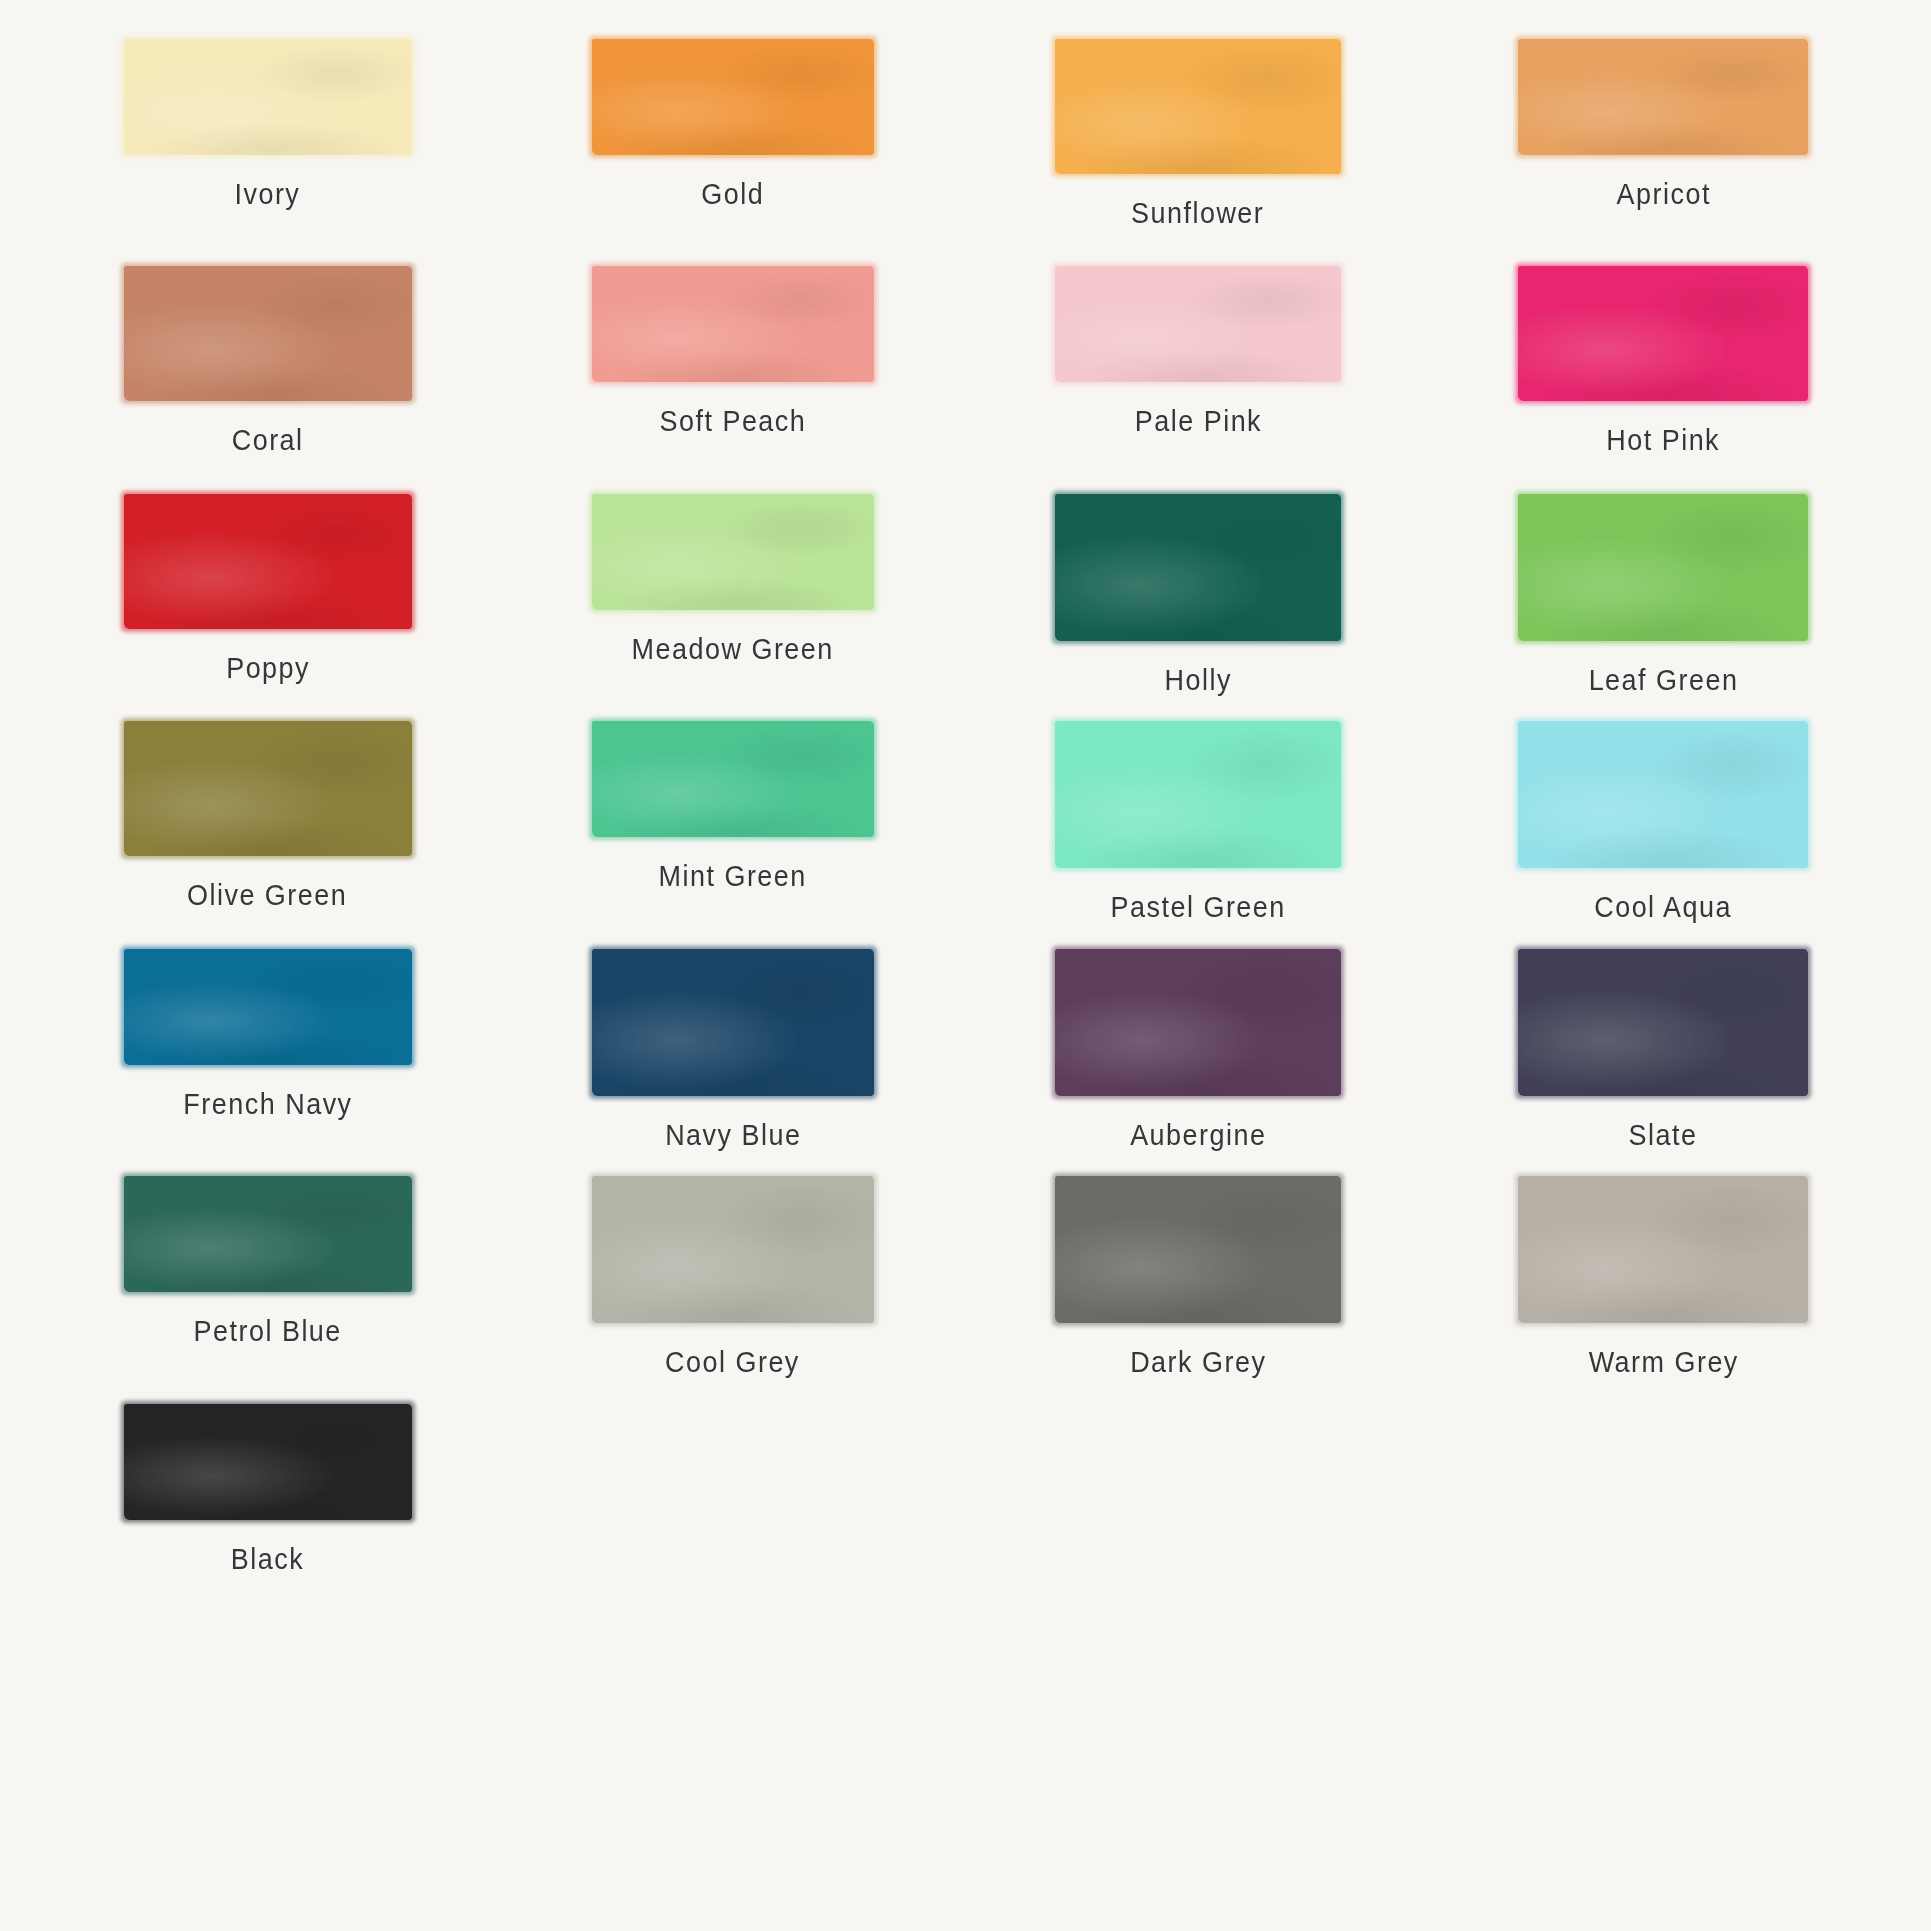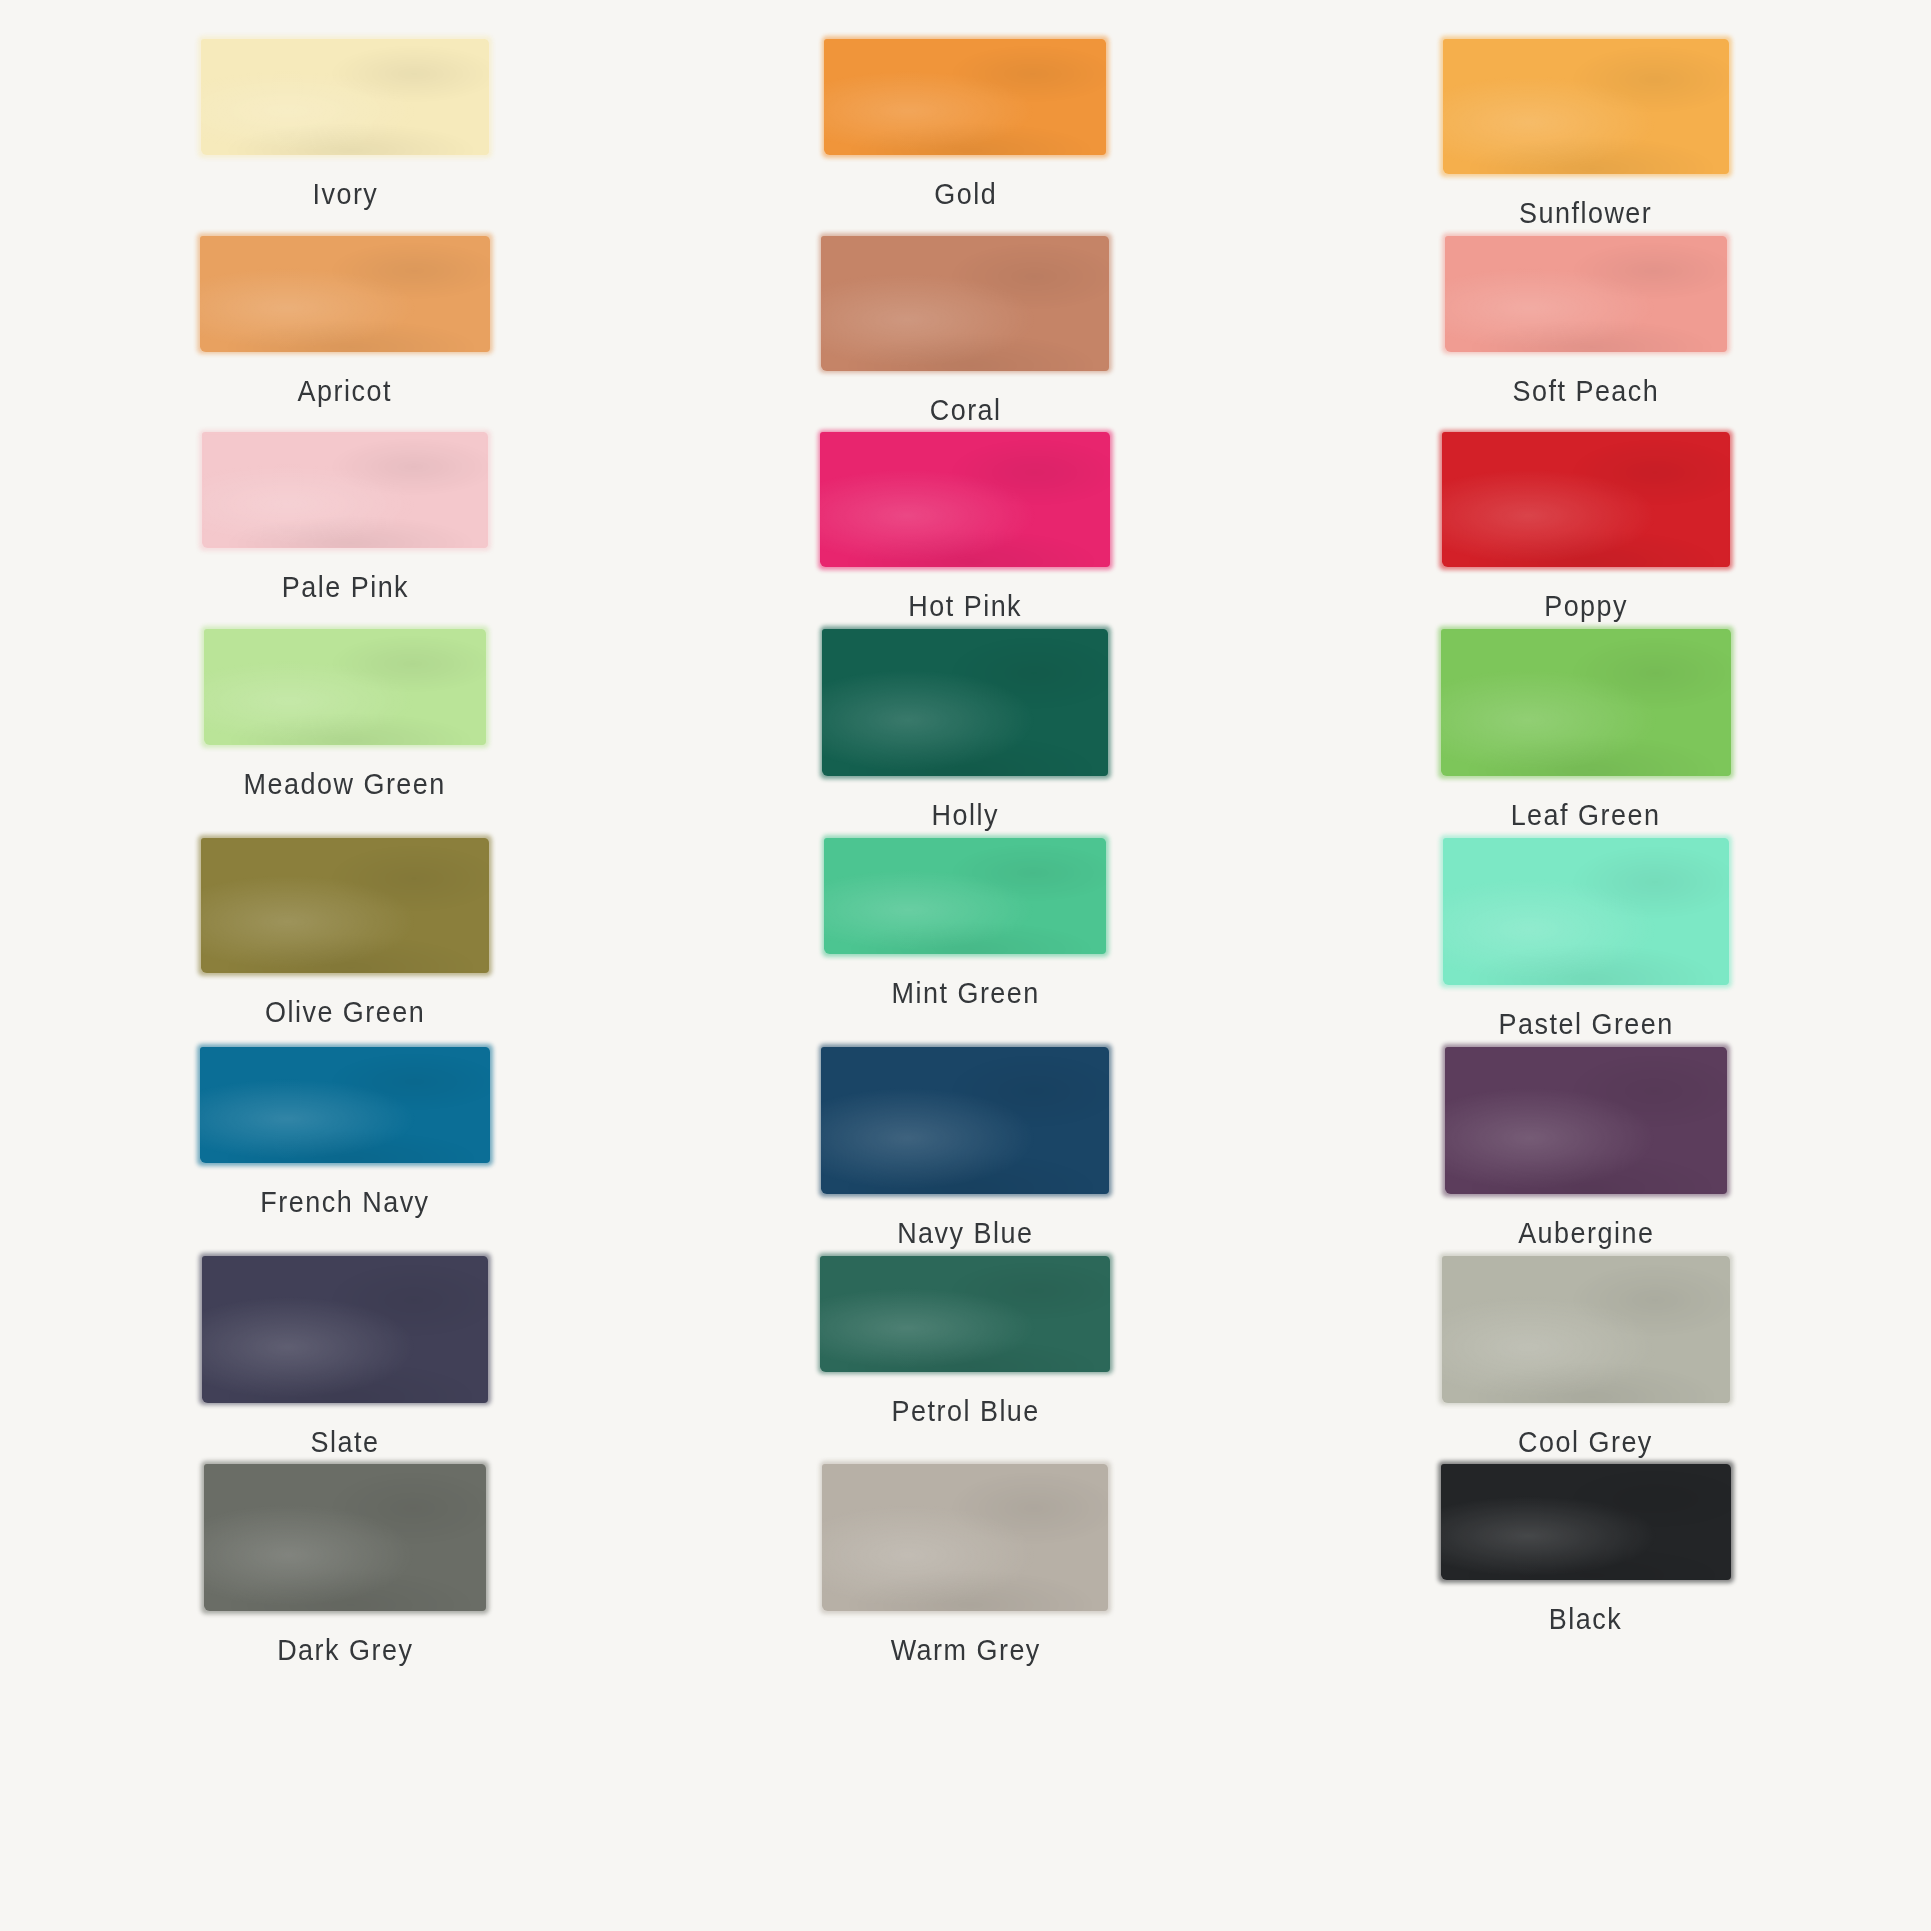--- a/index.html
+++ b/index.html
@@ -15,21 +15,21 @@
     overflow: hidden;
   }
 
   #swatch-chart {
     position: relative;
     width: 1931px;
     height: 1643px;
     box-sizing: border-box;
     padding: 33px 35px 17.4px 35px;
     display: grid;
-    grid-template-columns: repeat(3, 1fr);
+    grid-template-columns: repeat(4, 1fr);
     grid-template-rows: repeat(7, 1fr);
     column-gap: 0px;
     row-gap: 0px;
   }
 
   .swatch-cell {
     position: relative;
     display: flex;
     flex-direction: column;
     align-items: center;
@@ -186,20 +186,26 @@
         <div class="paint" style="background: rgb(76, 197, 145);"></div>
       </div>
       <div class="swatch-label" style="color: rgb(52, 55, 58);">Mint Green</div>
     </div>
     <div class="swatch-cell shape-tall">
       <div class="paint-wrap">
         <div class="paint" style="background: rgb(124, 232, 197);"></div>
       </div>
       <div class="swatch-label" style="color: rgb(52, 55, 58);">Pastel Green</div>
     </div>
+    <div class="swatch-cell shape-tall">
+      <div class="paint-wrap">
+        <div class="paint" style="background: rgb(147, 225, 233);"></div>
+      </div>
+      <div class="swatch-label" style="color: rgb(52, 55, 58);">Cool Aqua</div>
+    </div>
     <div class="swatch-cell shape-wide">
       <div class="paint-wrap">
         <div class="paint" style="background: rgb(11, 110, 150);"></div>
       </div>
       <div class="swatch-label" style="color: rgb(52, 55, 58);">French Navy</div>
     </div>
     <div class="swatch-cell shape-tall">
       <div class="paint-wrap">
         <div class="paint" style="background: rgb(26, 69, 102);"></div>
       </div>

